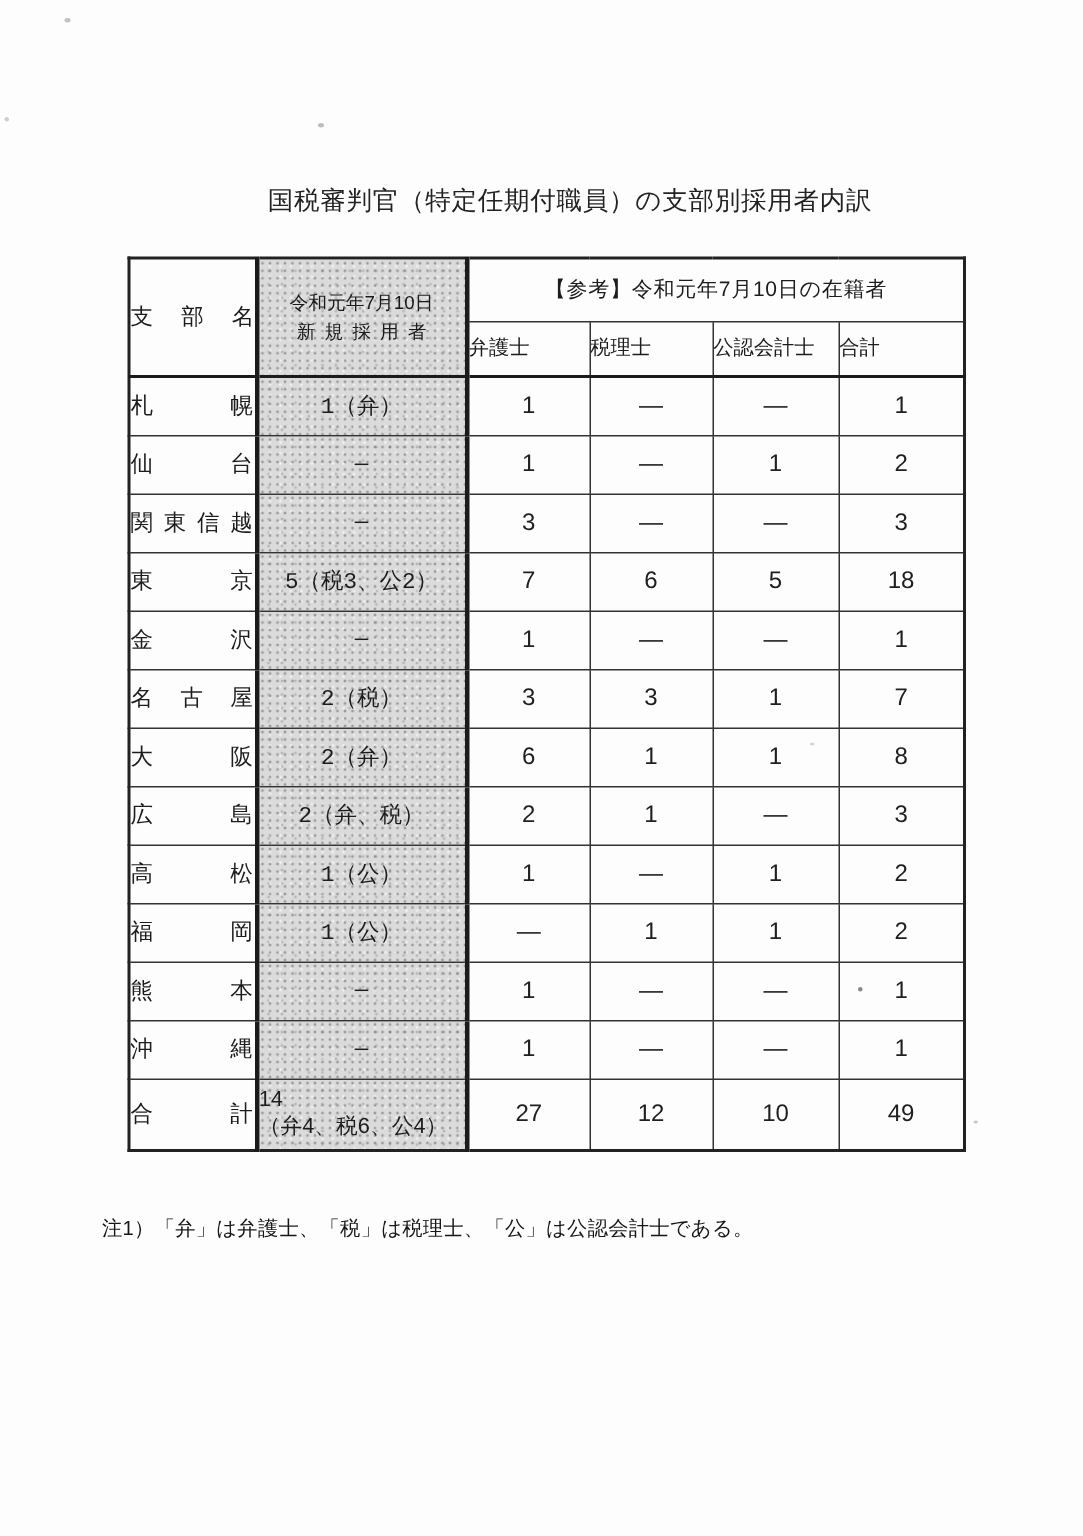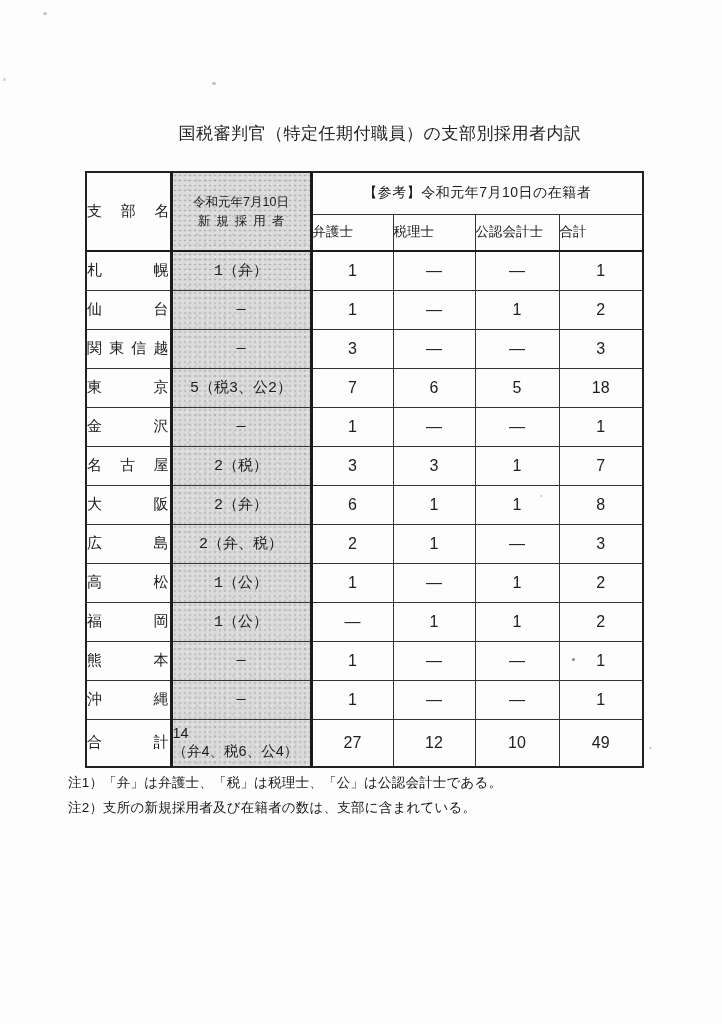--- a/index.html
+++ b/index.html
@@ -62,21 +62,21 @@
   .subhead{font-size:13.5px;text-align:left;}
   .nh-head{font-size:12.5px;text-align:center;line-height:1.5;color:#1a1a1a;}
   .nh-head .l1{display:block;}
   .nh-head .l2{display:block;letter-spacing:6px;margin-right:-6px;}
   .branch-head{
     font-size:15px;
     text-align:justify;text-align-last:justify;
     padding:0 10px;
   }
   .notes{
-    position:absolute;left:68px;top:770px;width:600px;
+    position:absolute;left:68px;top:806px;width:600px;
     font-size:13.5px;line-height:25px;color:#161616;
     letter-spacing:0.2px;
   }
   .notes div{white-space:nowrap;}
   
   .speck{position:absolute;background:#8a8a8a;border-radius:50%;}
   .speck.s1{left:43px;top:12px;width:4px;height:3px;opacity:.5;}
   .speck.s2{left:3px;top:78px;width:3px;height:3px;opacity:.4;}
   .speck.s3{left:212px;top:82px;width:4px;height:3px;opacity:.55;}
   .speck.s4{left:572px;top:658px;width:3px;height:3px;opacity:.7;background:#555;}
@@ -221,21 +221,20 @@
         <td class="num">27</td>
         <td class="num">12</td>
         <td class="num">10</td>
         <td class="num">49</td>
       </tr>
     </tbody>
   </table>
 
   <div class="notes">
     <div>注1）「弁」は弁護士、「税」は税理士、「公」は公認会計士である。</div>
-    <div>注2）支所の新規採用者及び在籍者の数は、支部に含まれている。</div>
   </div>
 
   <div class="speck s1"></div>
   <div class="speck s2"></div>
   <div class="speck s3"></div>
   <div class="speck s4"></div>
   <div class="speck s5"></div>
   <div class="speck s6"></div>
 
 </div>

